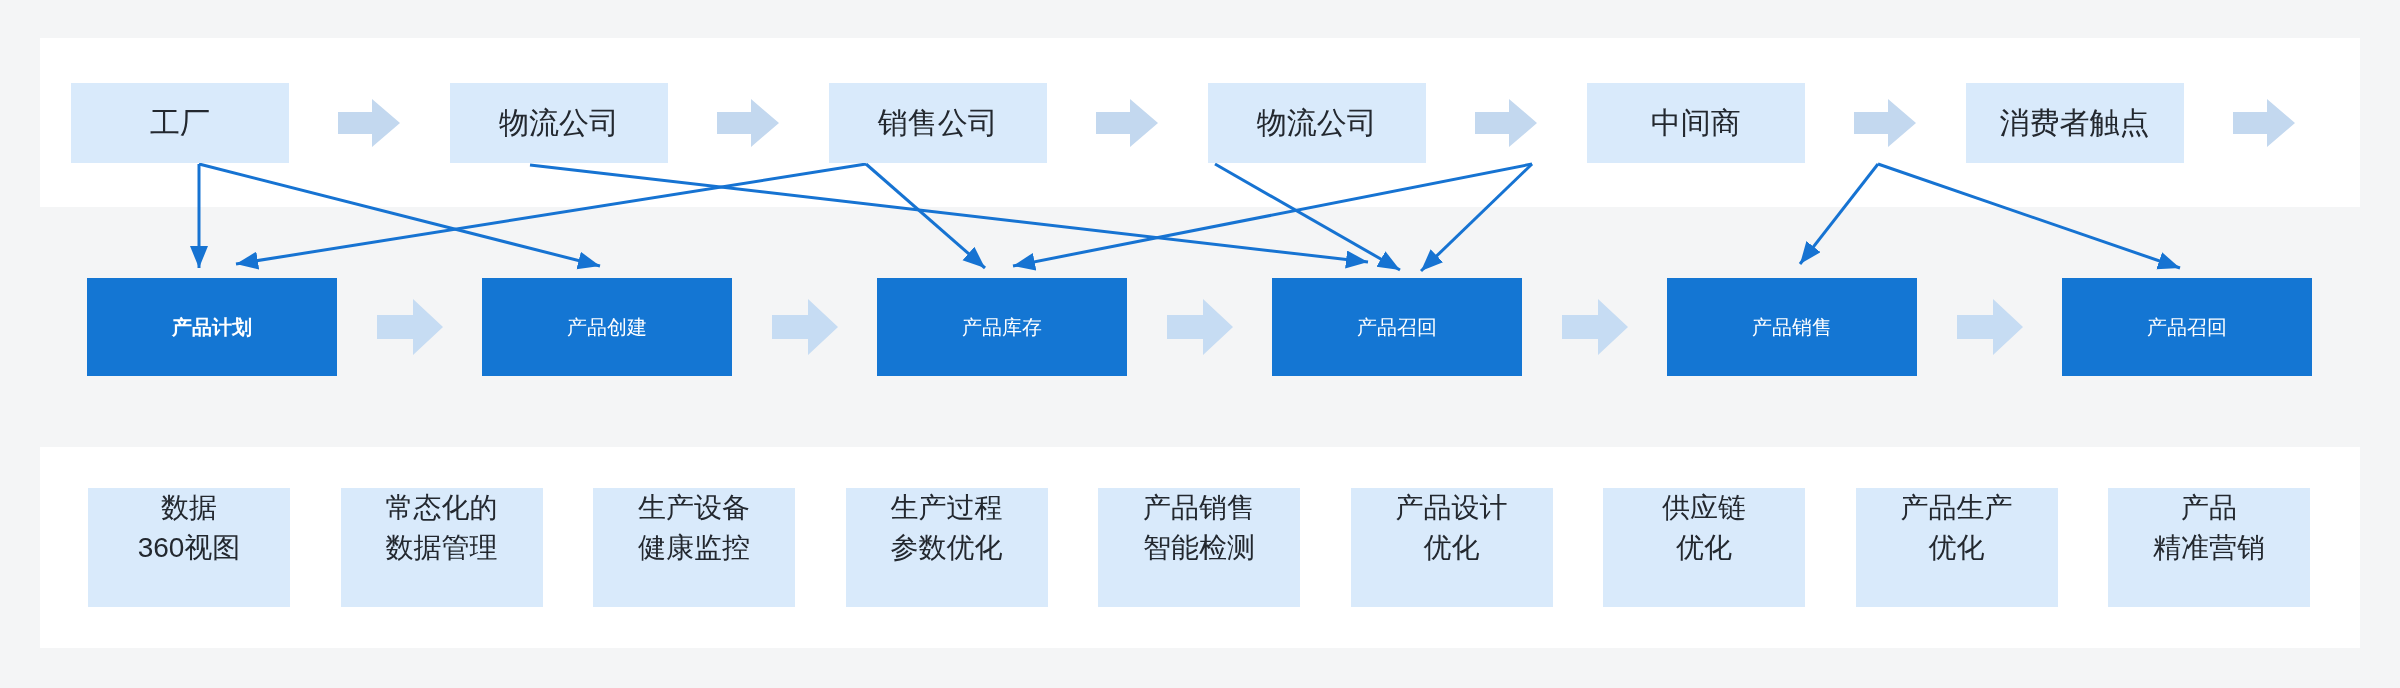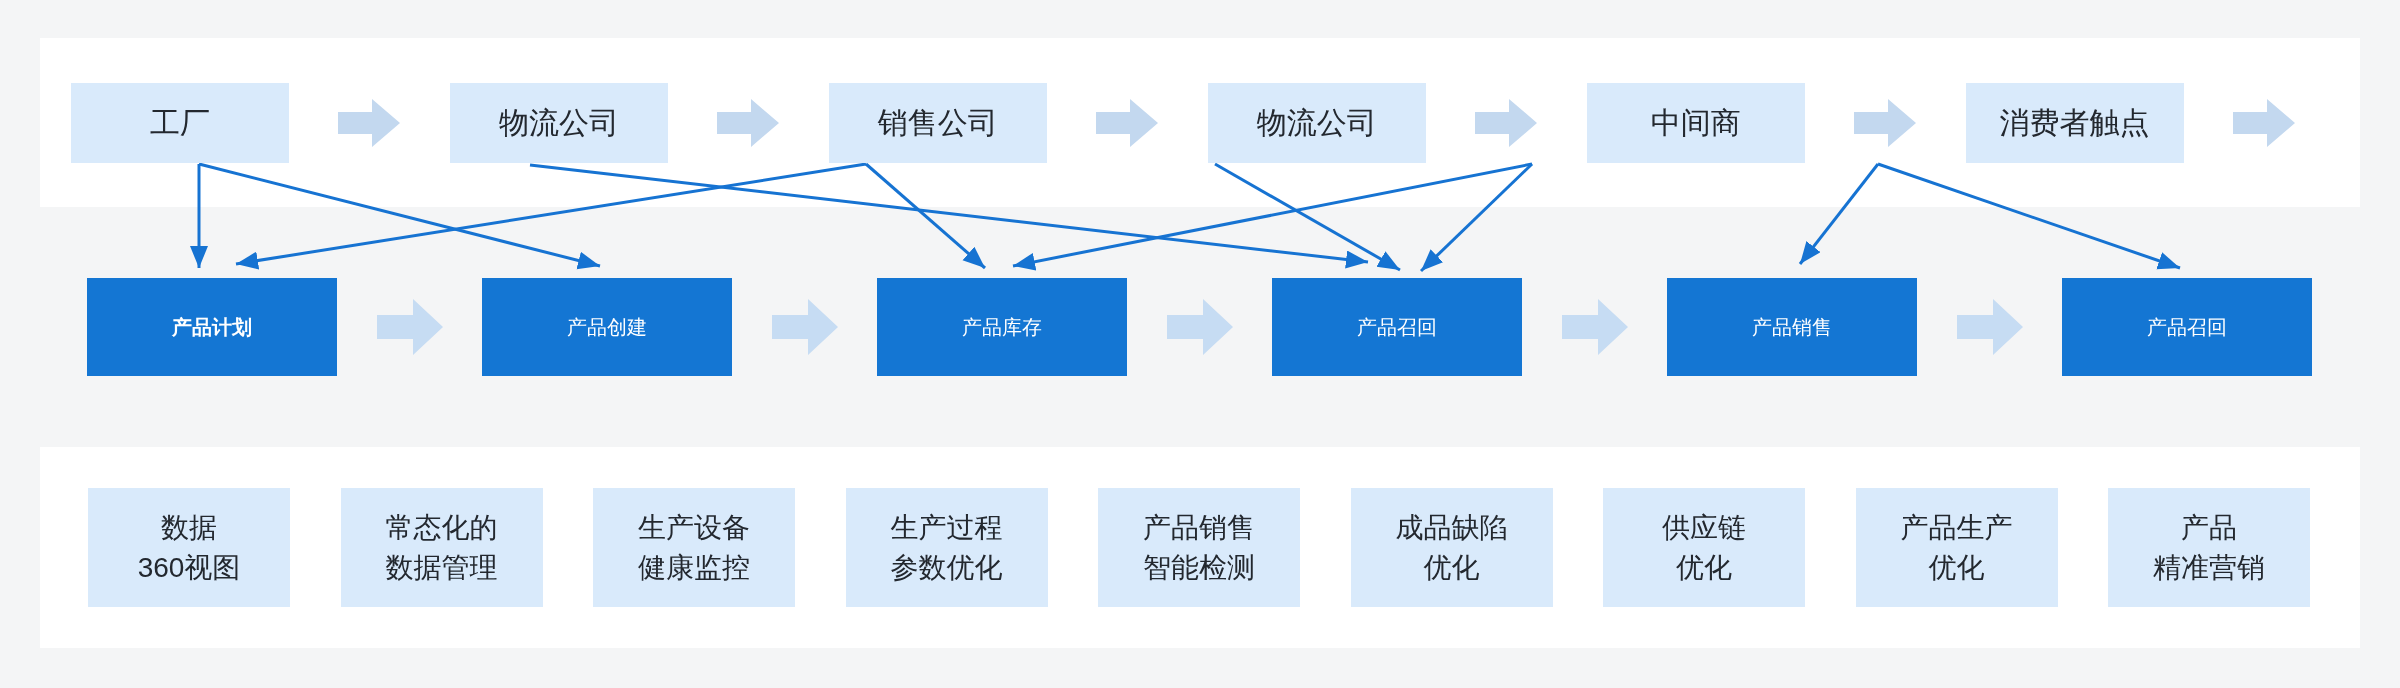--- a/index.html
+++ b/index.html
@@ -16,21 +16,21 @@
   .row{position:absolute;display:flex;justify-content:space-between;align-items:center;}
   .row-top{left:71px;top:83px;width:2224px;height:80px;}
   .row-mid{left:87px;top:278px;width:2225px;height:98px;}
   .row-bottom{left:88px;top:488px;width:2222px;height:119px;}
   .tbox{width:218px;height:80px;background:var(--light-box);color:var(--light-text);
         display:flex;align-items:center;justify-content:center;font-size:30px;flex:0 0 auto;}
   .mbox{width:250px;height:98px;background:var(--dark-box);color:var(--dark-text);
         display:flex;align-items:center;justify-content:center;font-size:20px;flex:0 0 auto;}
   .mbox.first{font-weight:700;}
   .bbox{width:202px;height:119px;background:var(--light-box);color:var(--light-text);
-        display:flex;flex-direction:column;align-items:center;justify-content:center;
+        display:flex;flex-direction:column;align-items:center;justify-content:flex-start;
         font-size:28px;line-height:40px;text-align:center;flex:0 0 auto;}
   .chev{flex:0 0 auto;display:block;}
   .chev polygon{fill:var(--chev);}
   .chev-mid polygon{fill:var(--chev-mid);}
   .connections{position:absolute;left:0;top:0;pointer-events:none;}
   .connections line{stroke:var(--line);stroke-width:3;}
   .connections .head{fill:var(--line);}
 </style>
 </head>
 <body>
@@ -126,21 +126,21 @@
       </div>
     <div class="bbox">
         <span>生产过程</span>
         <span>参数优化</span>
       </div>
     <div class="bbox">
         <span>产品销售</span>
         <span>智能检测</span>
       </div>
     <div class="bbox">
-        <span>成品缺陷</span>
+        <span>产品设计</span>
         <span>优化</span>
       </div>
     <div class="bbox">
         <span>供应链</span>
         <span>优化</span>
       </div>
     <div class="bbox">
         <span>产品生产</span>
         <span>优化</span>
       </div>

